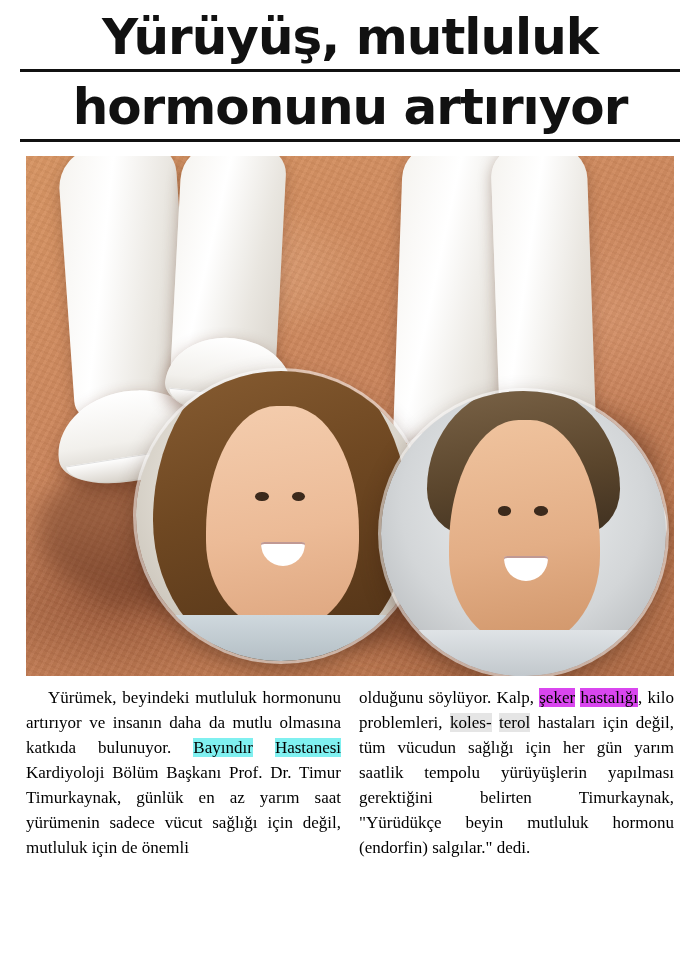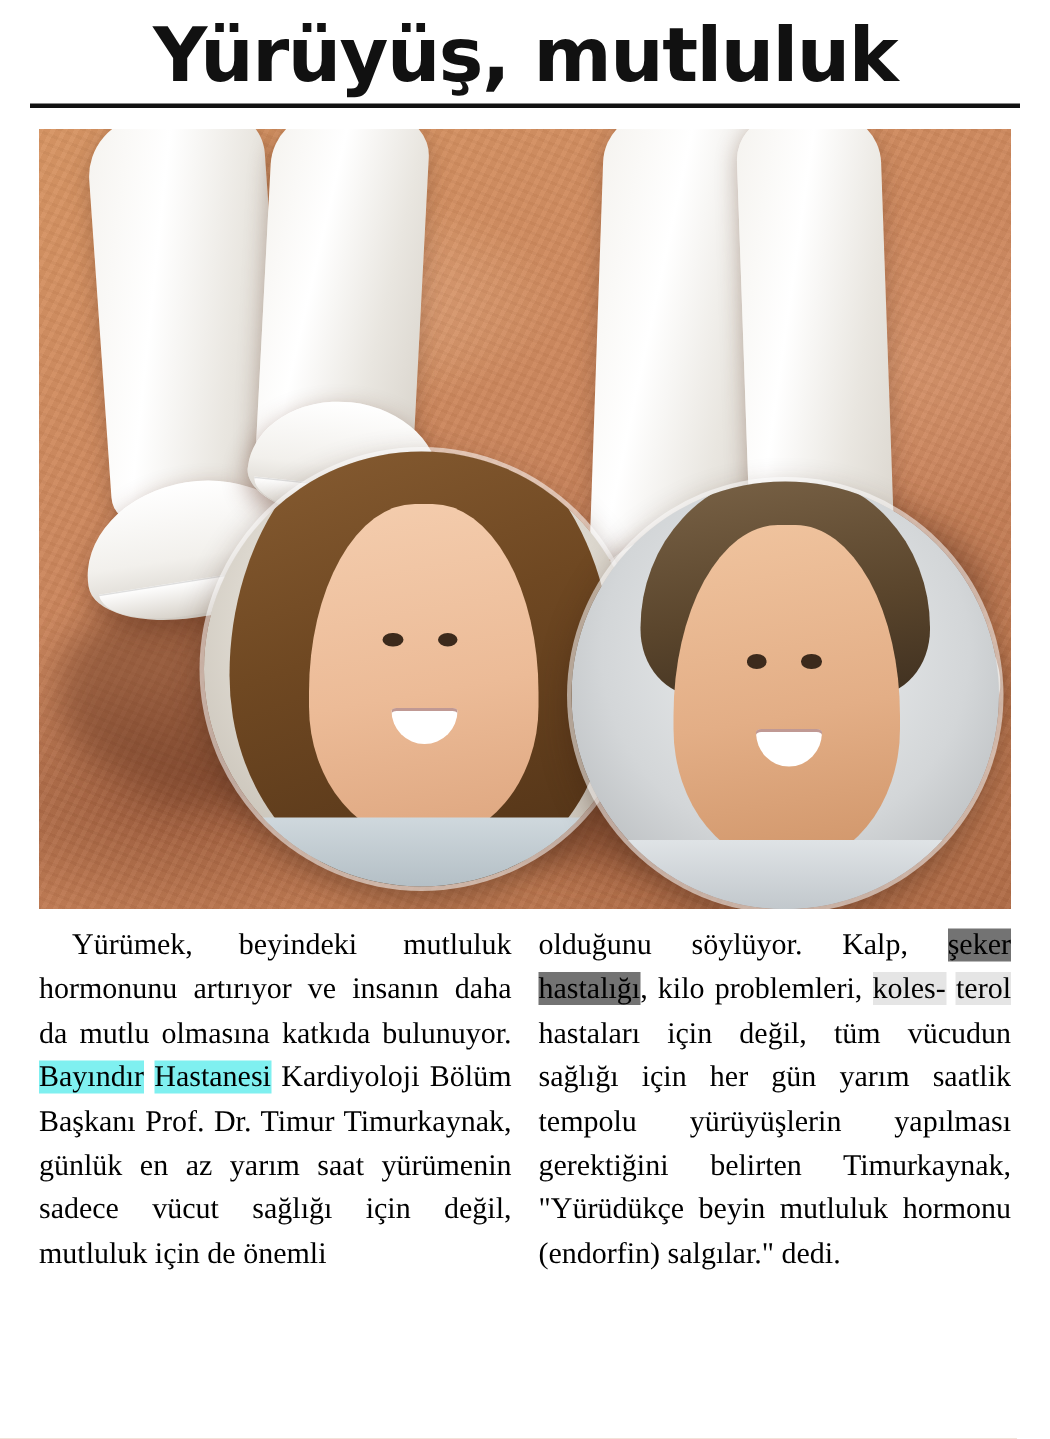--- a/index.html
+++ b/index.html
@@ -181,38 +181,39 @@
   }
   .shirt-woman { background: linear-gradient(180deg, #cfd8dd, #aab6bd); }
   .shirt-man   { background: linear-gradient(180deg, #dfe3e6, #b7bec3); }
 
   
   .body-wrap {
     width: 648px;
     margin: 10px auto 0 auto;
     display: flex;
     gap: 18px;
-    font-size: 20px;
+    font-size: 17px;
     line-height: 1.47;
     text-align: justify;
   }
   .col { width: 315px; }
   .col p { margin: 0; text-indent: 0; }
   .col p.first { text-indent: 22px; }
   mark.hl-cyan   { background: #7ff0f0; color: #000; }
-  mark.hl-orange { background: #737373; color: #000; }
+  mark.hl-orange { background: #d946ef; color: #000; }
   mark.hl-green  { background: #e5e5e5; color: #000; }
 </style>
 </head>
 <body>
 
 <div class="page">
 
   <div class="headline">
     <div class="headline-line">Yürüyüş, mutluluk</div>
+    <div class="headline-line">hormonunu artırıyor</div>
   </div>
 
   <div class="photo">
     <div class="ground"></div>
     <div class="shadow-blob sb1"></div>
     <div class="shadow-blob sb2"></div>
     <div class="shadow-blob sb3"></div>
 
     <div class="leg leg-a"></div>
     <div class="leg leg-b"></div>

